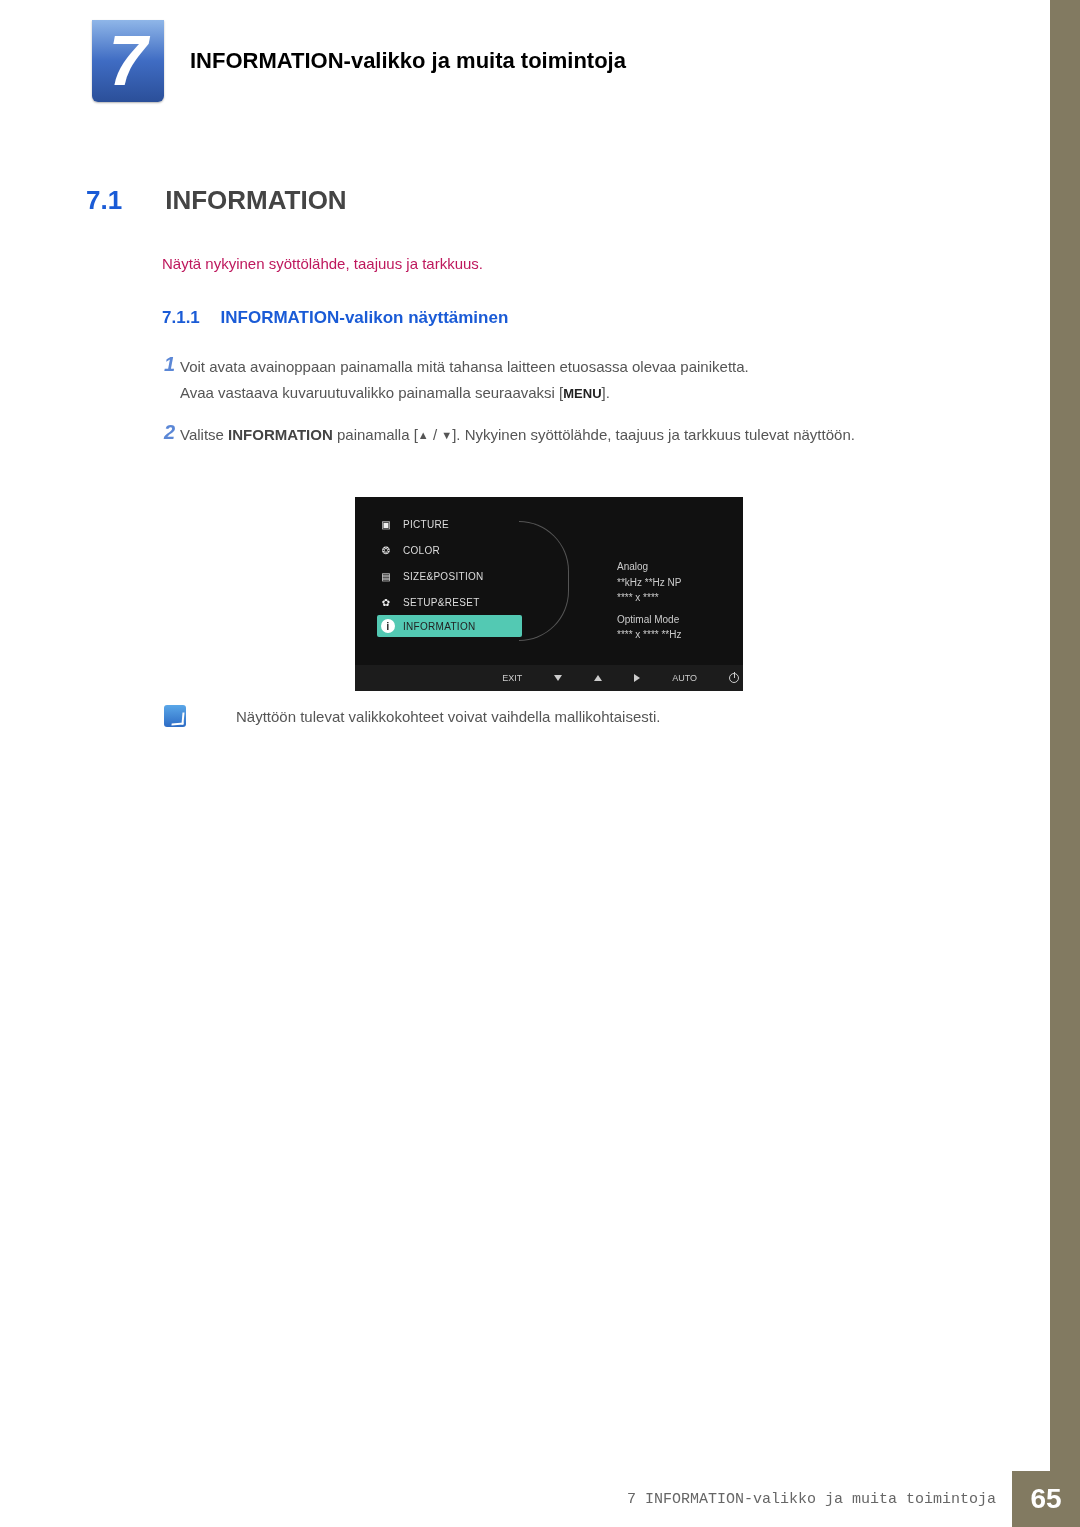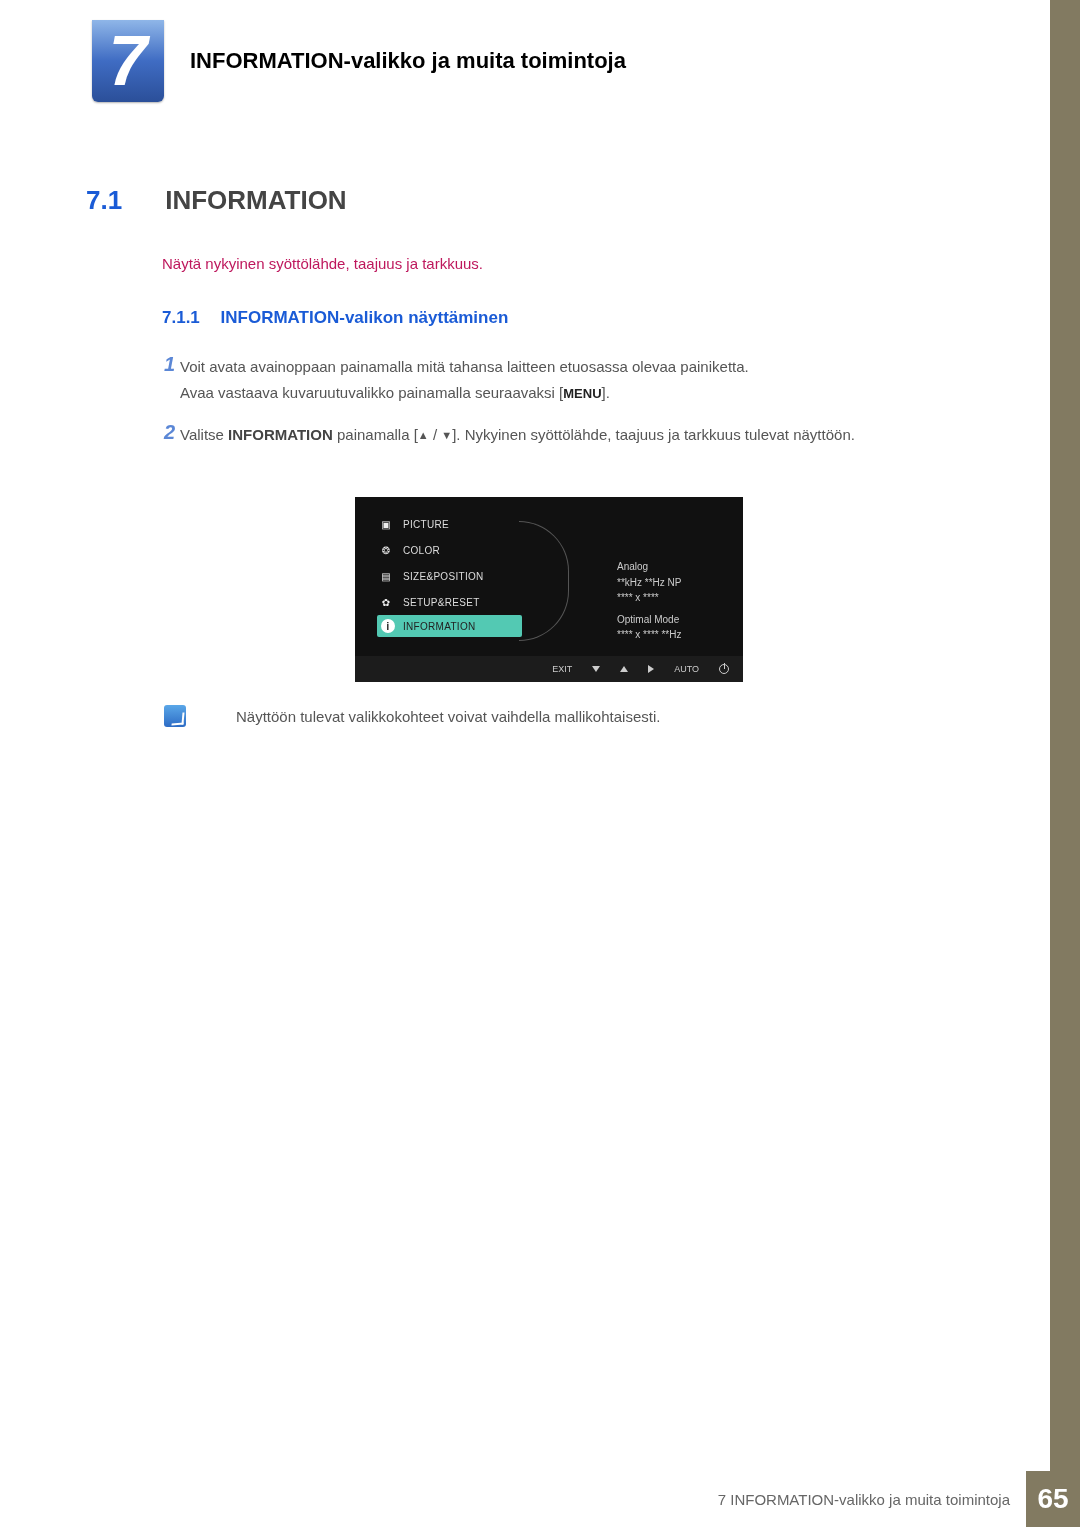--- a/index.html
+++ b/index.html
@@ -159,28 +159,28 @@
   }
   .osd-right {
     position: absolute;
     left: 248px;
     top: 48px;
     color: #ccc;
     font-size: 10px;
     line-height: 1.55;
   }
   .osd-toolbar {
-    margin: 19px -14px 0 -14px;
+    margin: 28px -14px 0 -14px;
     background: #1c1c1c;
     height: 26px;
     display: flex;
     justify-content: flex-end;
     align-items: center;
-    gap: 20px;
-    padding-right: 14px;
+    gap: 32px;
+    padding-right: 4px;
     font-size: 9px;
     color: #ccc;
   }
   .osd-tri-down, .osd-tri-up {
     width: 0; height: 0;
     border-left: 4px solid transparent;
     border-right: 4px solid transparent;
     display: inline-block;
   }
   .osd-tri-down { border-top: 6px solid #ccc; }
@@ -230,23 +230,24 @@
     display: flex;
     justify-content: flex-end;
     align-items: stretch;
   }
   .footer-text {
     display: flex;
     align-items: center;
     padding-right: 16px;
     font-size: 15px;
     color: #666;
+    font-family: Liberation Mono, monospace;
   }
   .footer-page {
-    width: 54px;
+    width: 68px;
     background: #827a61;
     color: #fff;
     font-size: 28px;
     font-weight: bold;
     display: flex;
     align-items: center;
     justify-content: center;
   }
 </style>
 </head>

